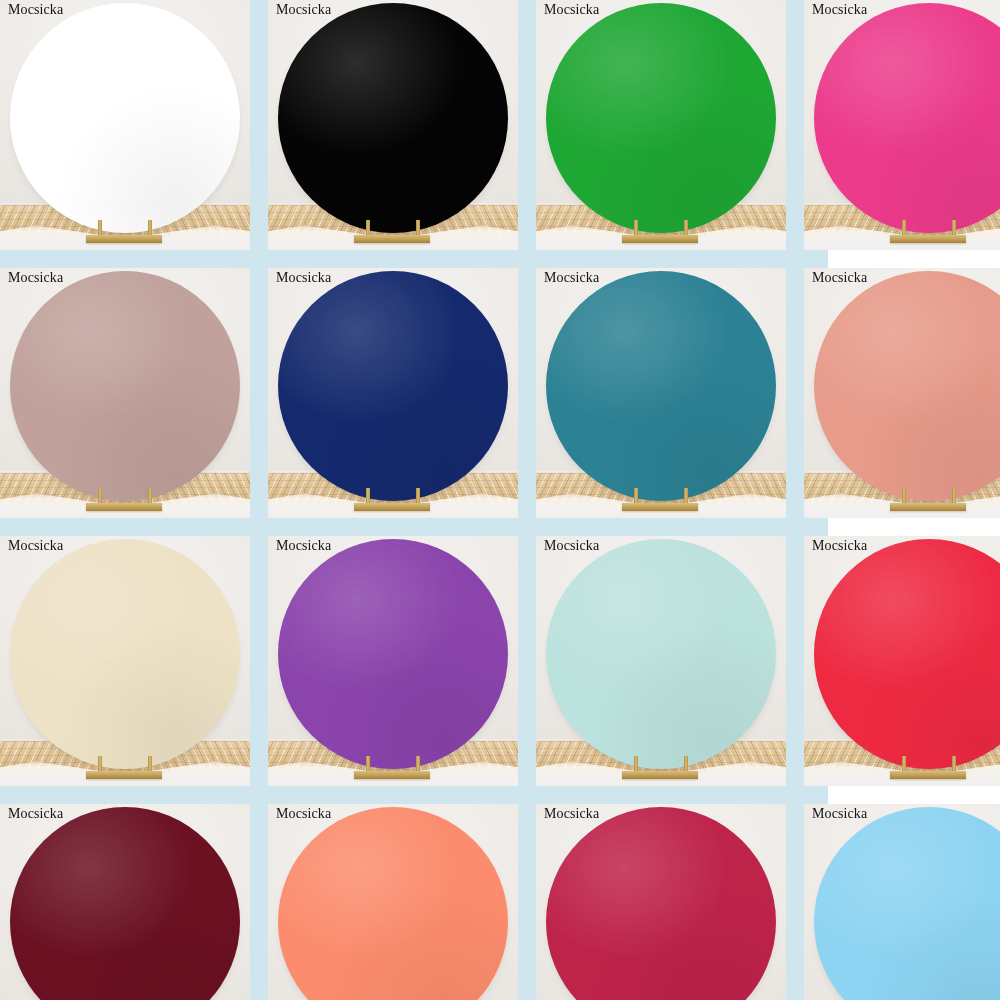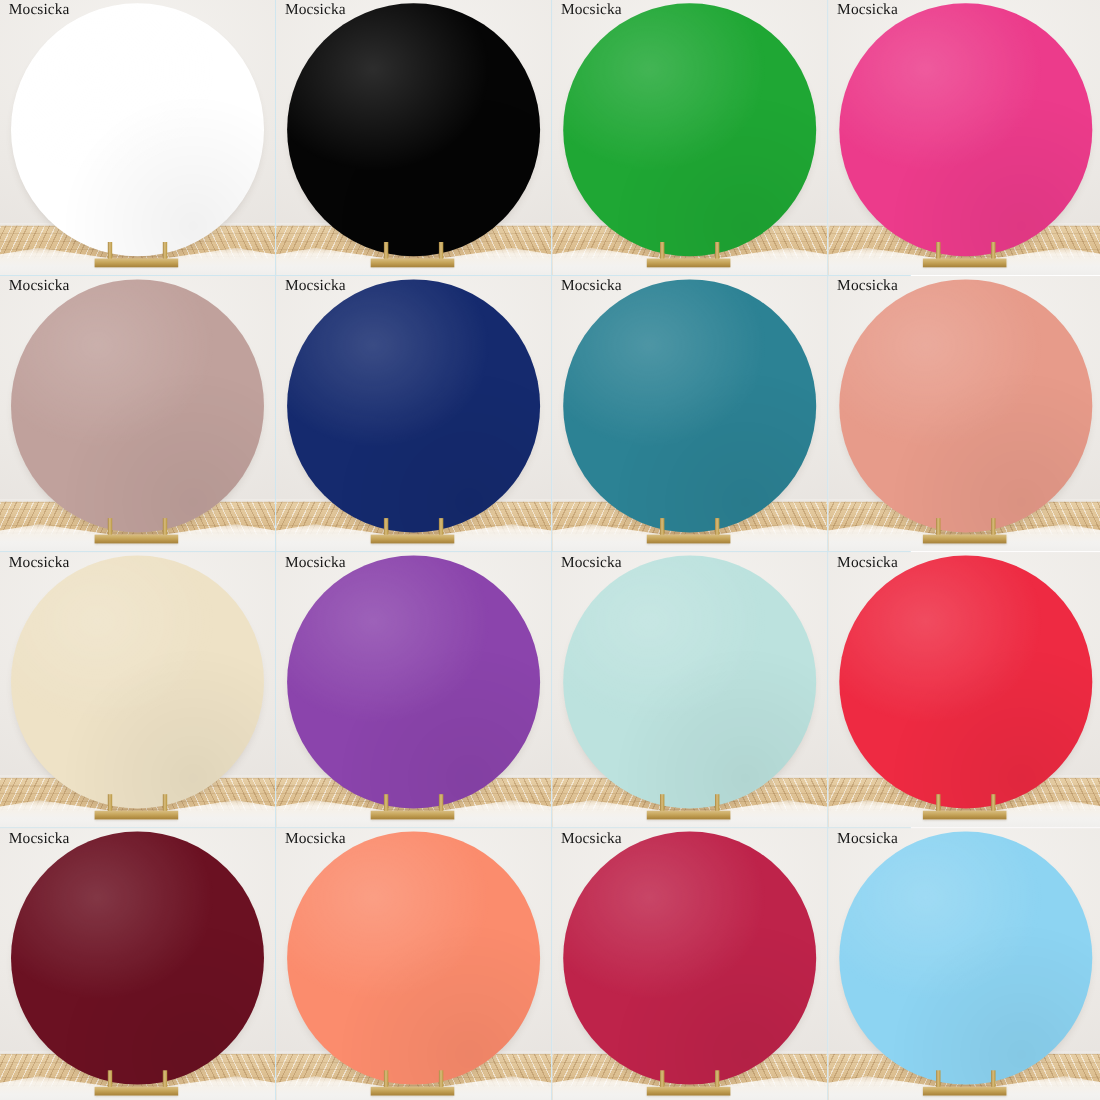--- a/index.html
+++ b/index.html
@@ -10,21 +10,21 @@
     font-family:"Liberation Sans",sans-serif;
     overflow:hidden;
   }
 
   #grid{
     width:828px;height:1000px;
     display:grid;
     grid-template-columns:repeat(4,250px);
     grid-template-rows:repeat(4,250px);
     background:#cfe6ef;       
-    gap:1px;
+    gap:18px;
     box-sizing:border-box;
   }
 
   
   .tile{
     position:relative;
     width:250px;height:250px;
     overflow:hidden;
     background:#efece9;       
     margin:0;

